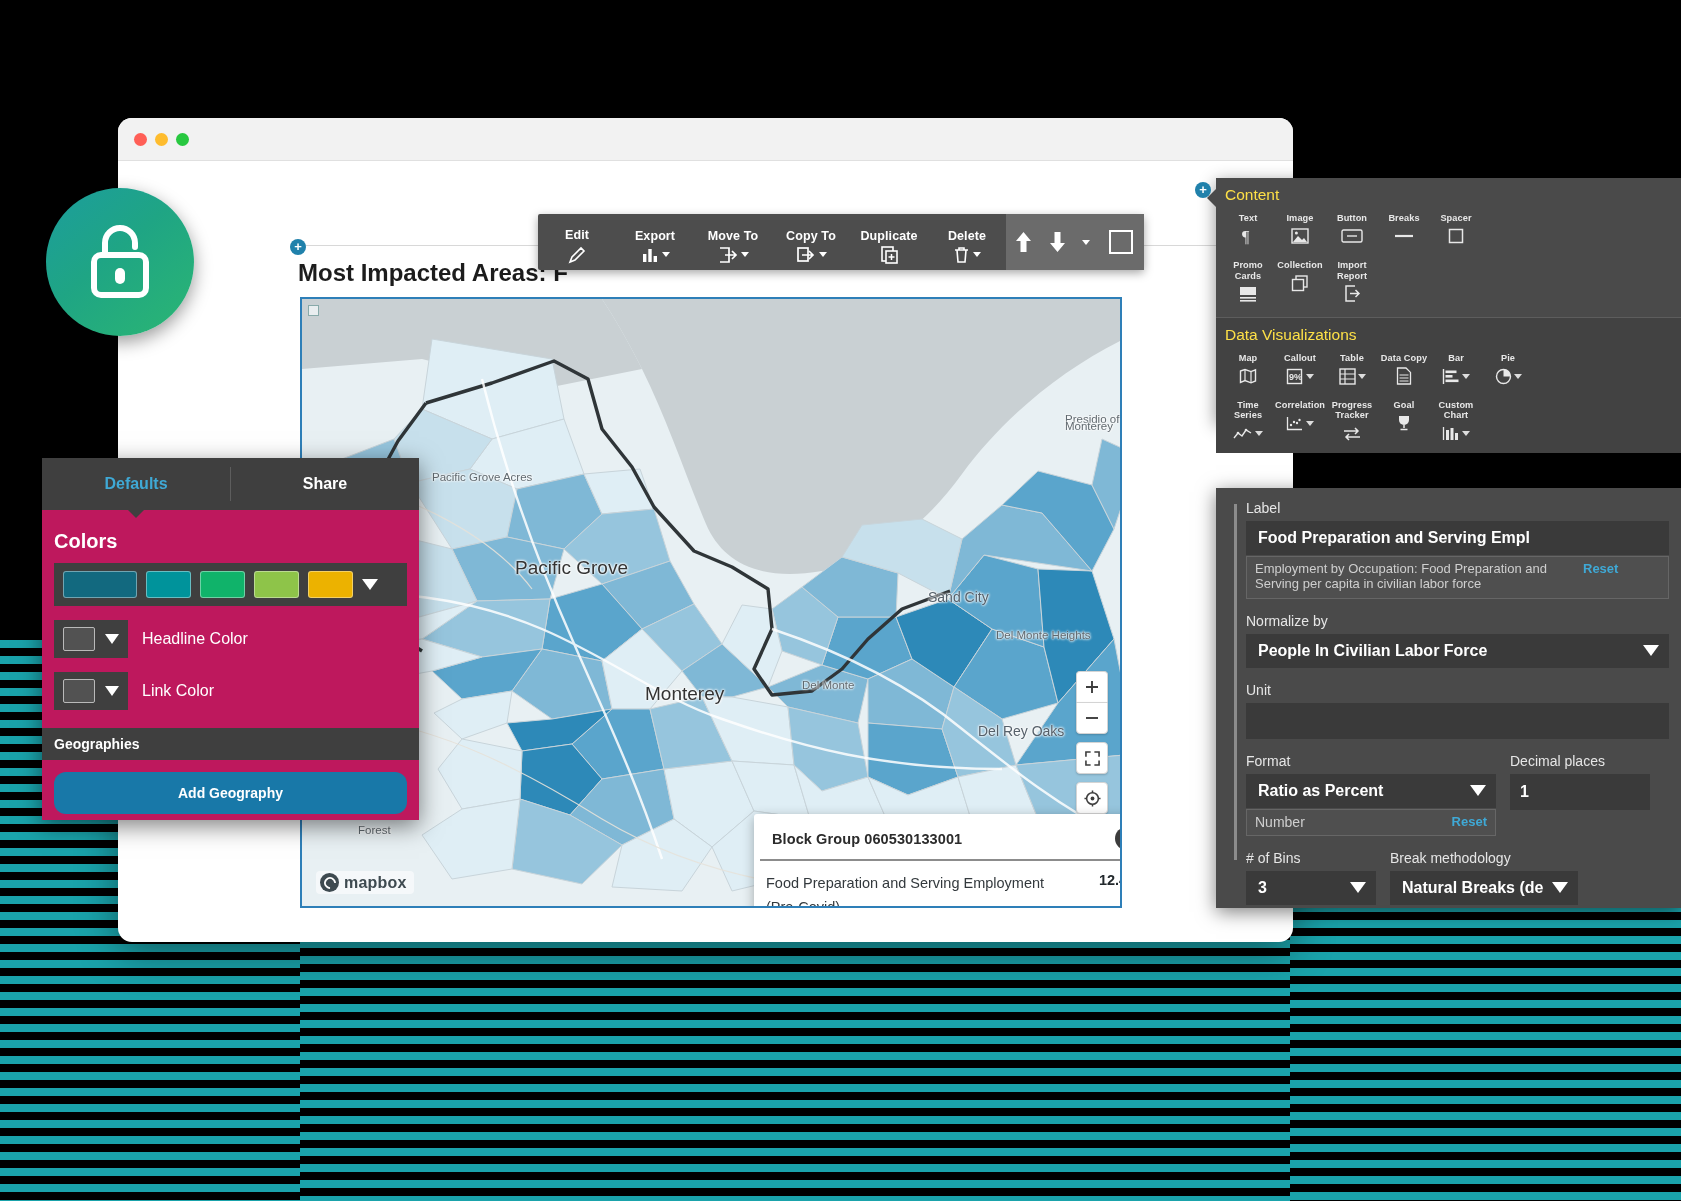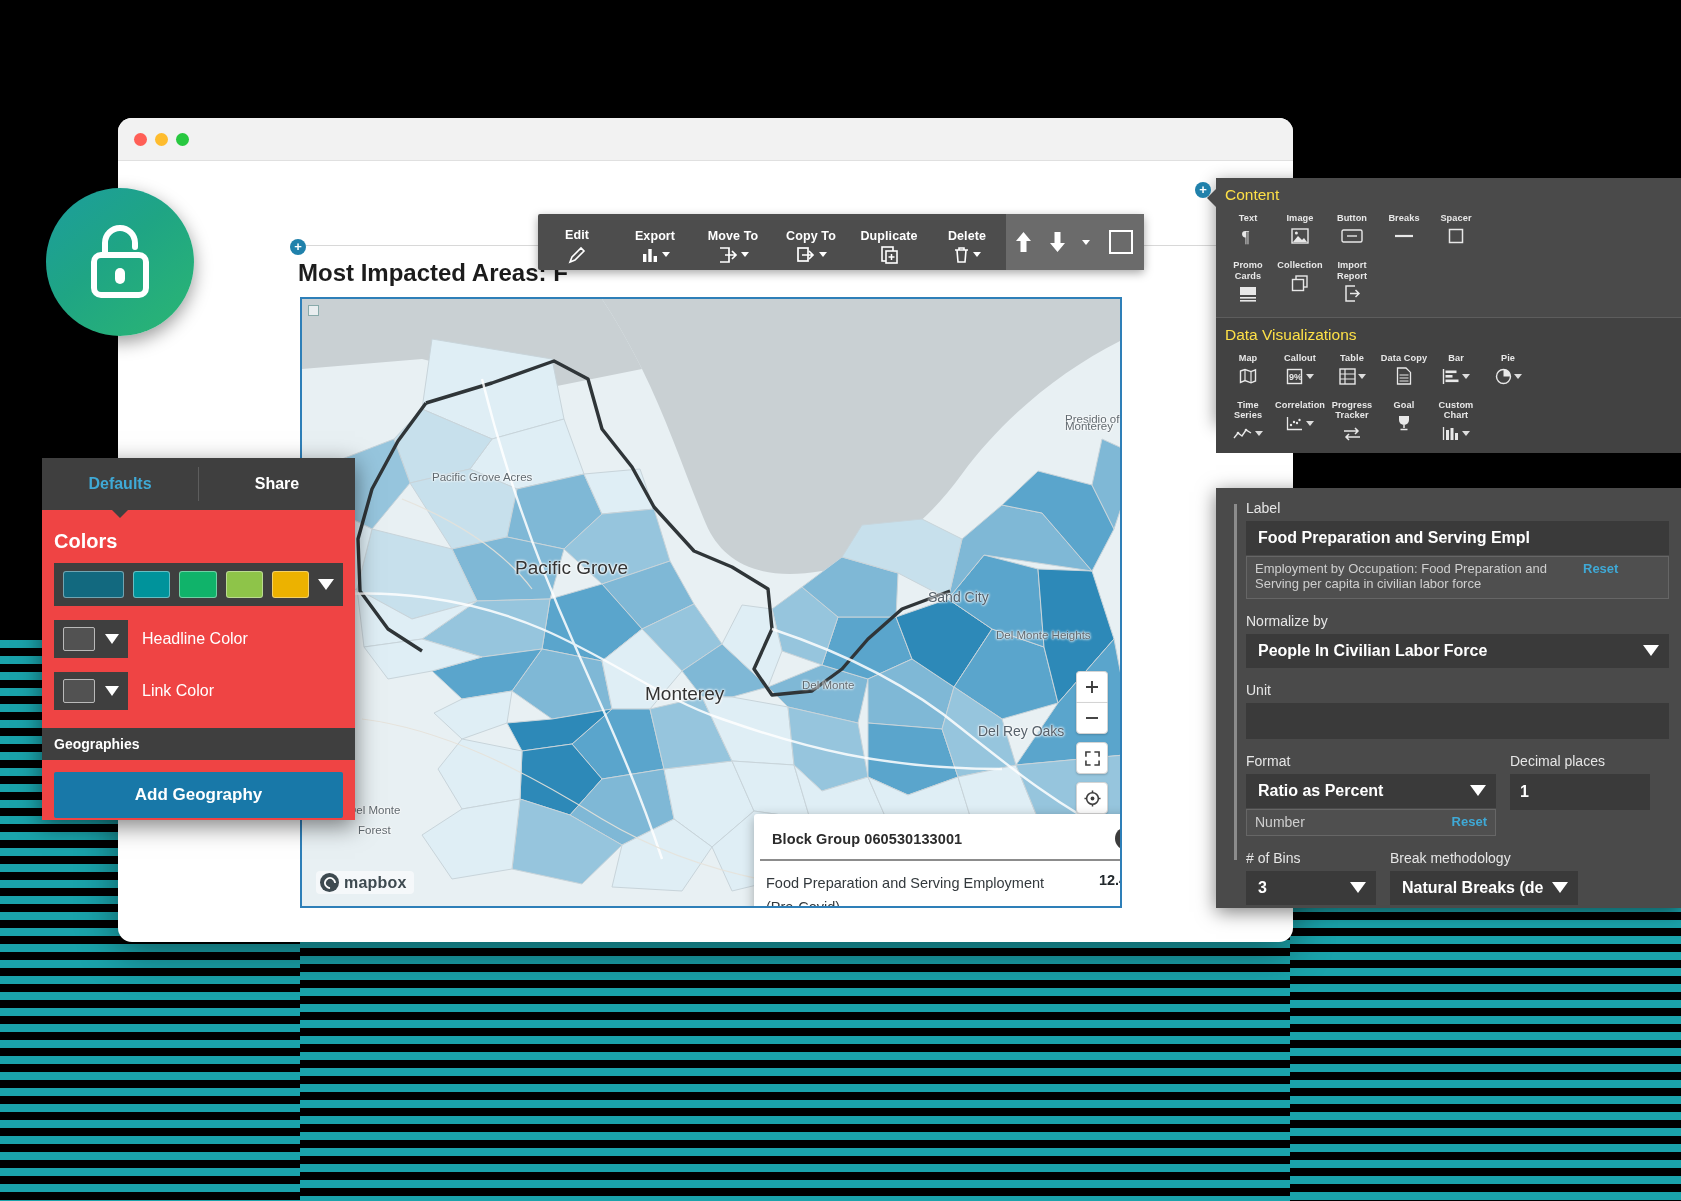--- a/index.html
+++ b/index.html
@@ -231,22 +231,22 @@
     display:flex; justify-content:space-between; align-items:center;
   }
   .lp-numfield {
     background:#3a3a3a; color:#fff; font-size:16px; font-weight:bold;
     padding:8px 10px; height:36px; box-sizing:border-box; display:flex;align-items:center;
   }
   .trunc { overflow:hidden; white-space:nowrap; text-overflow:clip; }
 
   
   #left-panel {
-    position:absolute; left:42px; top:458px; width:313px; height:362px;
-    background:#ef4444; box-shadow:0 6px 22px rgba(0,0,0,.5); z-index:30;
+    position:absolute; left:42px; top:458px; width:377px; height:362px;
+    background:#be185d; box-shadow:0 6px 22px rgba(0,0,0,.5); z-index:30;
   }
   #lp-tabs { display:flex; height:52px; background:#3f3f3f; }
   .lp-tab {
     flex:1; display:flex; align-items:center; justify-content:center;
     font-size:16px; font-weight:bold; color:#fff; position:relative;
   }
   .lp-tab.active { color:#3fa9d6; }
   .lp-tab.active:after{
     content:""; position:absolute; left:50%; margin-left:-8px; bottom:-8px;
     border-left:8px solid transparent;border-right:8px solid transparent;border-top:8px solid #3f3f3f;
@@ -262,21 +262,21 @@
   .color-row { display:flex; align-items:center; gap:14px; padding: 14px 0 0 12px; }
   .color-ctrl {
     background:#3f3f3f; padding:7px 9px; display:flex; align-items:center; gap:10px;
   }
   .color-box { width:30px;height:22px;background:#525252;border:1px solid #b9b9b9;border-radius:2px;}
   .color-caret{ width:0;height:0;border-left:7px solid transparent;border-right:7px solid transparent;border-top:10px solid #fff;}
   .color-name { color:#fff; font-size:16px; }
   #geo-header { margin-top:18px; background:#3f3f3f; color:#fff; font-size:14px; font-weight:bold; padding:8px 0 8px 12px; }
   #add-geo {
     margin: 12px 12px 0; background:#1878a8; color:#fff; text-align:center;
-    font-size:17px; font-weight:bold; padding:13px 0; border-radius:2px;
+    font-size:14px; font-weight:bold; padding:13px 0; border-radius:12px;
   }
 
   
   #lock-badge {
     position:absolute; left:46px; top:188px; width:148px;height:148px;border-radius:50%;
     background: linear-gradient(140deg,#1c9d9d 0%, #1fa584 45%, #2bb673 100%);
     box-shadow:0 6px 18px rgba(0,0,0,.4);
     display:flex; align-items:center; justify-content:center; z-index:40;
   }
 </style>

